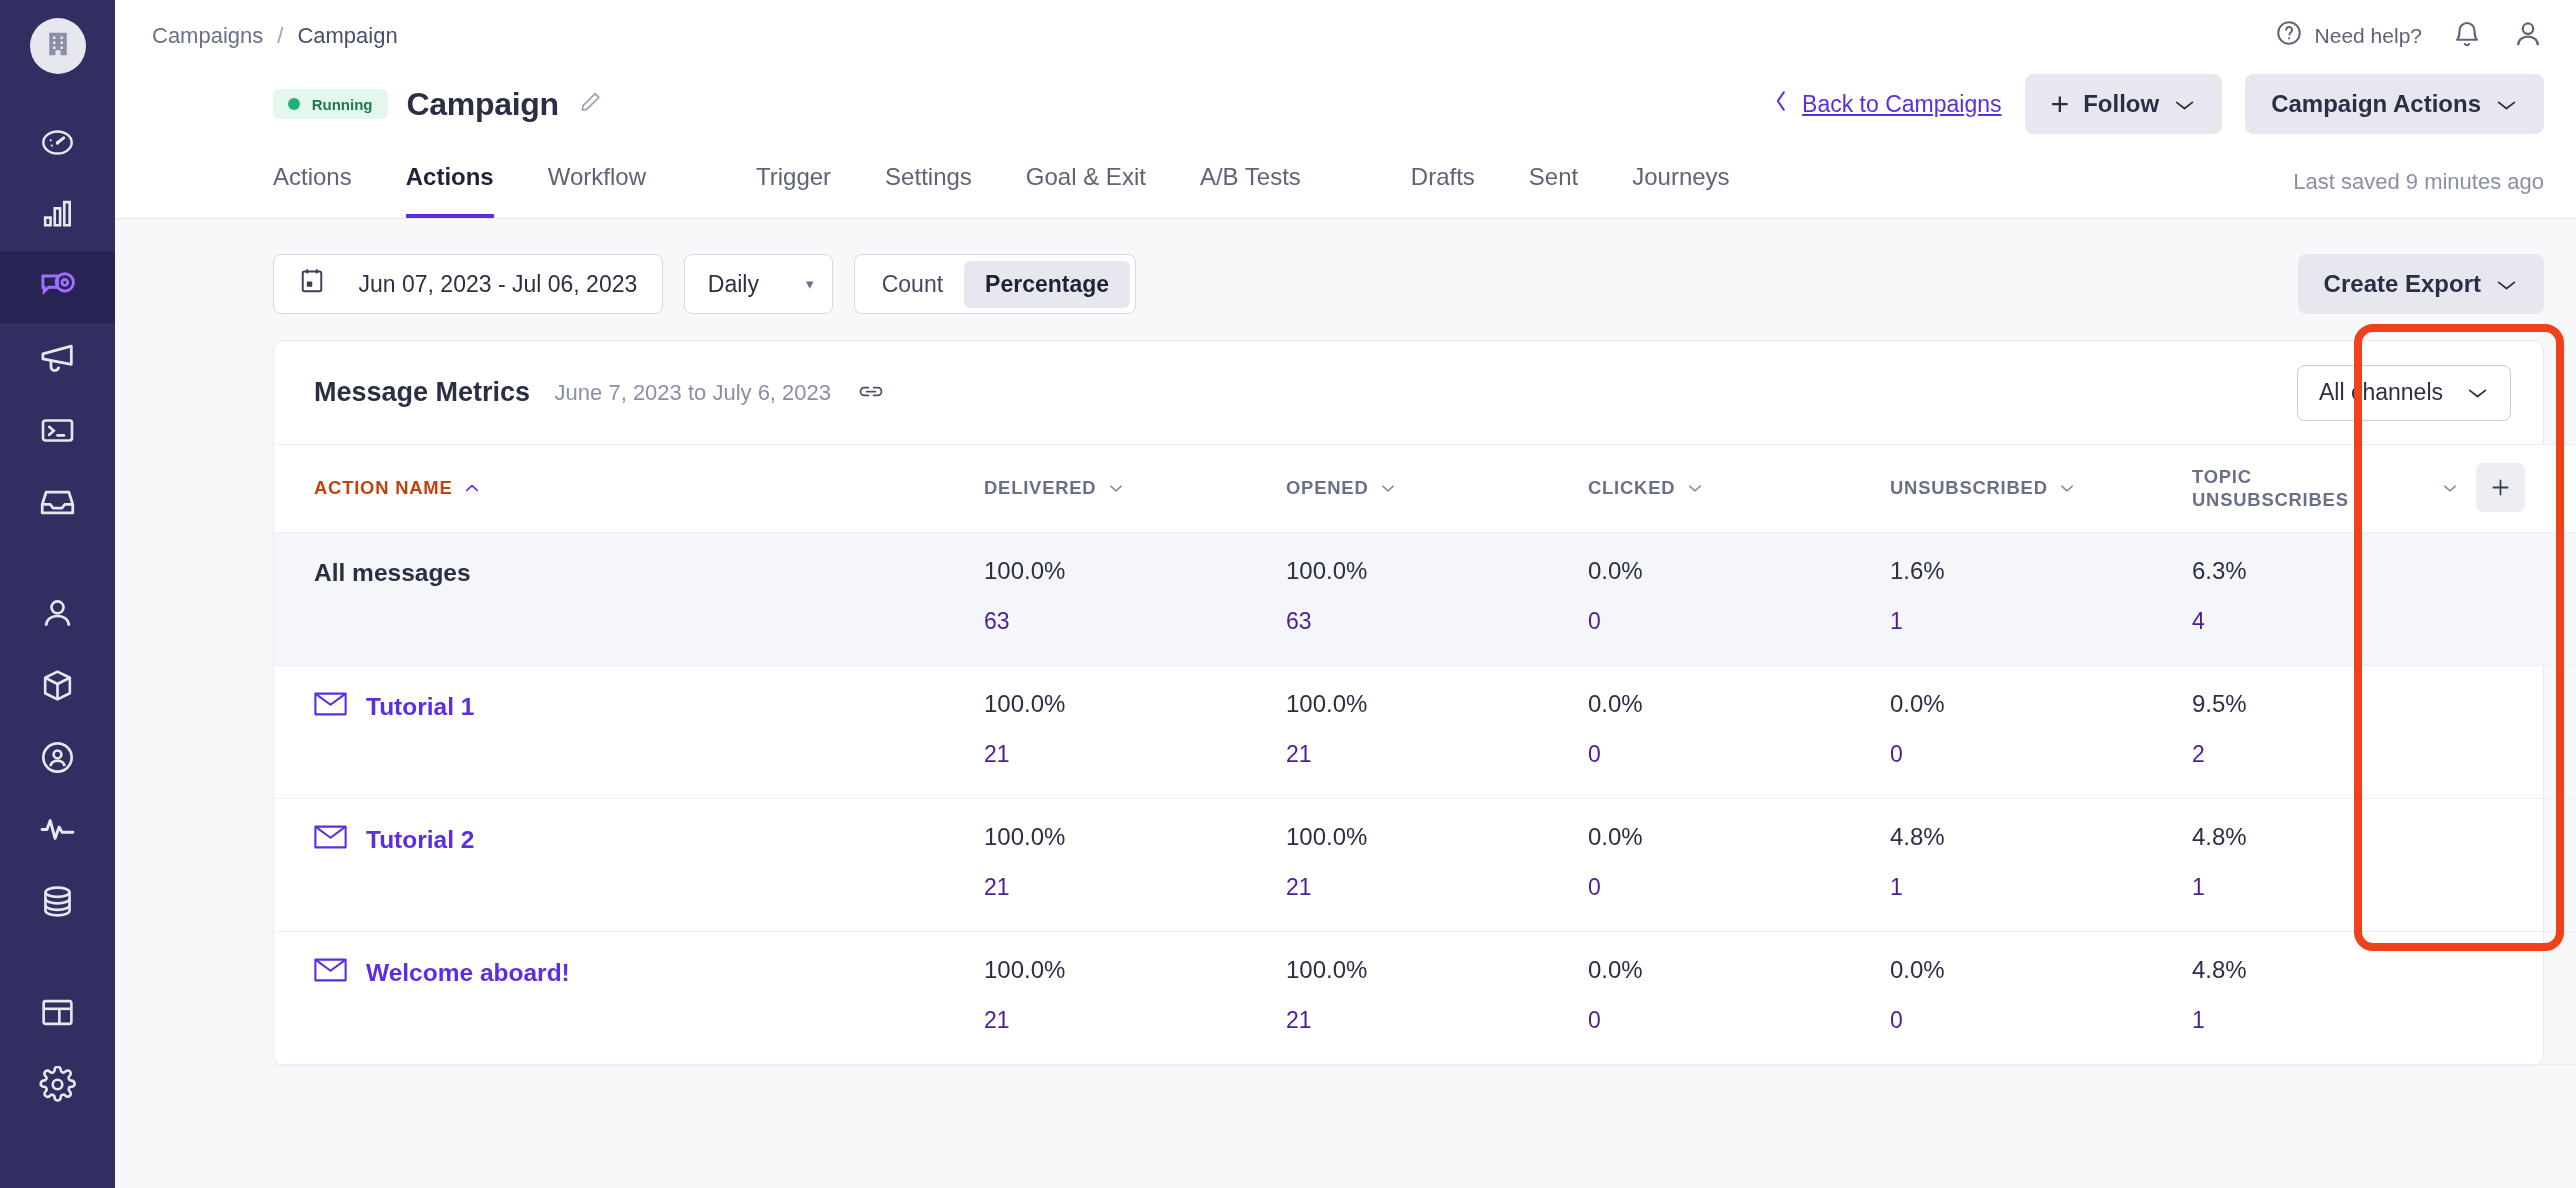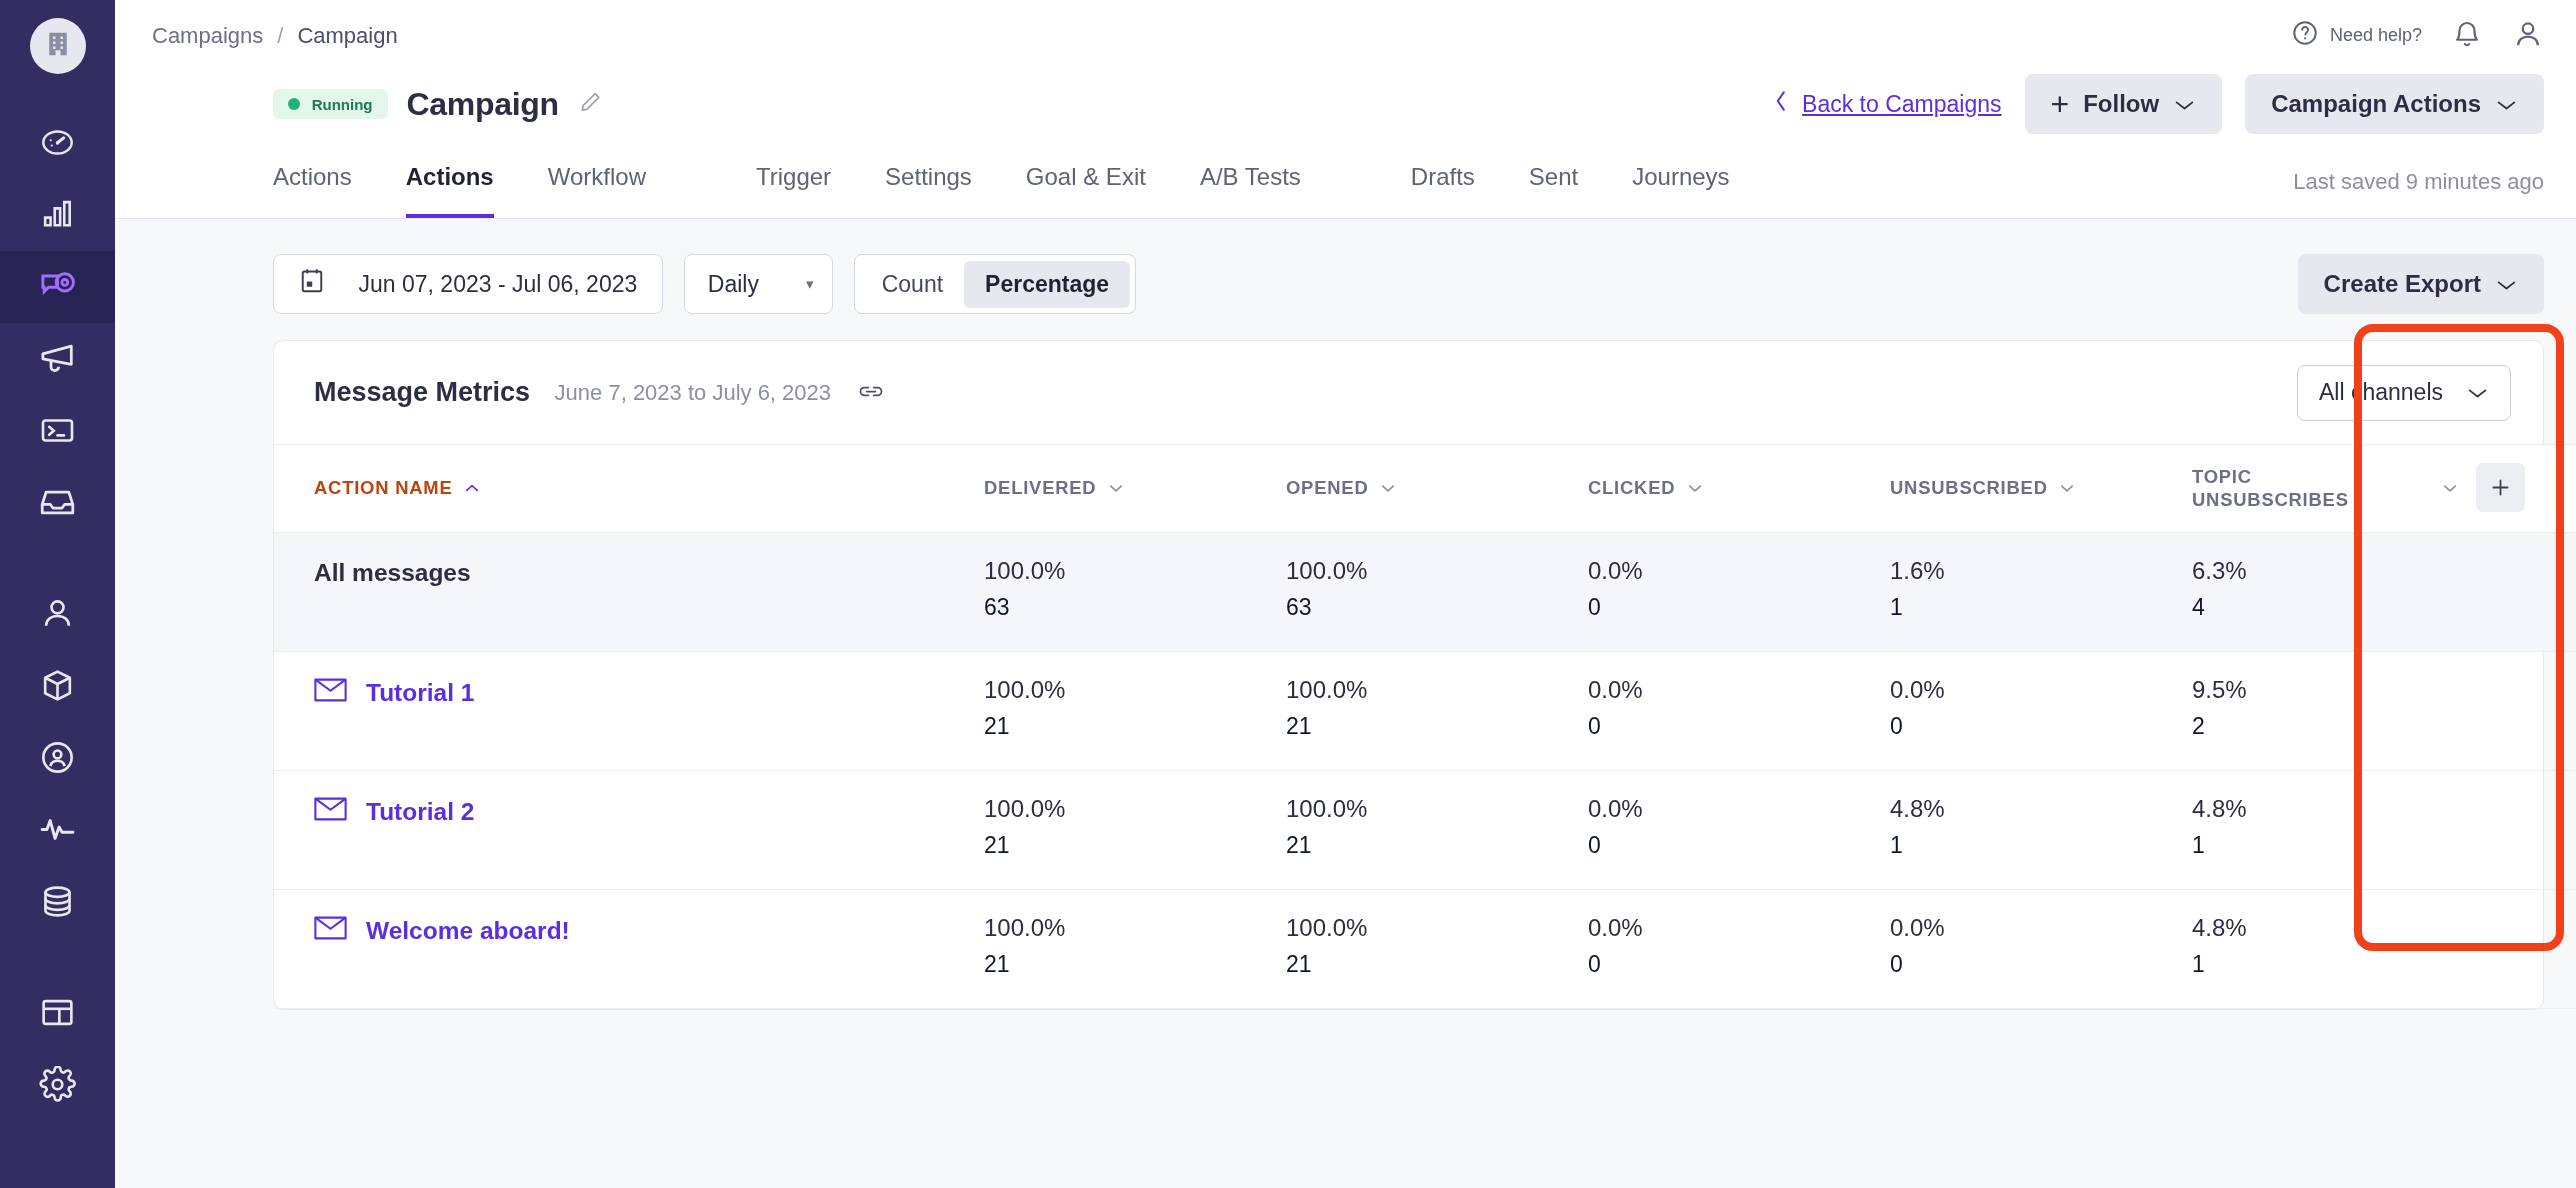--- a/index.html
+++ b/index.html
@@ -41,21 +41,21 @@
   .topbar {
     height: 63px; background: #ffffff;
     display: flex; align-items: center; justify-content: space-between;
     padding: 8px 32px 0 37px;
     flex: 0 0 63px;
   }
   .breadcrumb { display: flex; align-items: center; font-size: 22px; color: #6b6f88; }
   .breadcrumb .sep { margin: 0 14px; color: #9ea2b5; }
   .breadcrumb .crumb-current { color: #4b4f68; }
   .topbar-right { display: flex; align-items: center; gap: 30px; }
-  .need-help { display: flex; align-items: center; gap: 11.4px; font-size: 18px; color: #5f6377; cursor: pointer;}
+  .need-help { display: flex; align-items: center; gap: 11.4px; font-size: 21px; color: #5f6377; cursor: pointer;}
 
   
   .titlebar {
     background: #ffffff;
     height: 82px;
     display: flex; align-items: center; justify-content: space-between;
     padding: 0 32px 0 158px;
     flex: 0 0 82px;
   }
   .title-left { display: flex; align-items: center; gap: 19px; }
@@ -153,21 +153,21 @@
   }
   table.mt th .thin { display: flex; align-items: center; gap: 11.4px; }
   table.mt th.sorted .thin { color: #c2410c; }
   table.mt td {
     vertical-align: top; padding: 26px 0 30px 0;
     border-bottom: 1.8px solid #eceef3;
     font-size: 24px; color: #2c2f44;
   }
   tr.row-all td { background: #f5f6f9; }
   .cell-pct { line-height: 1.0; }
-  .cell-cnt { font-size: 23px; color: #0f172a; margin-top: 11px; }
+  .cell-cnt { font-size: 23px; color: #4c1d95; margin-top: 25px; }
   .act-name { font-weight: 700; font-size: 24.5px; color: #2c2f44; }
   .act-link { display: flex; align-items: center; gap: 19px; color: #5b2ee0; font-weight: 700; font-size: 24.5px; cursor: pointer; }
   .col-pad-l { padding-left: 40px !important; }
   .caret { font-size: 15px; color: #8b8fa3; }
   .addcol {
     width: 49px; height: 49px; border-radius: 7px; background: #edeef3;
     display: flex; align-items: center; justify-content: center;
     font-size: 30px; color: #3b3f55; cursor: pointer; font-weight: 300;
   }
   .th-tools { display: flex; align-items: center; gap: 17.5px; justify-content: flex-start; }

